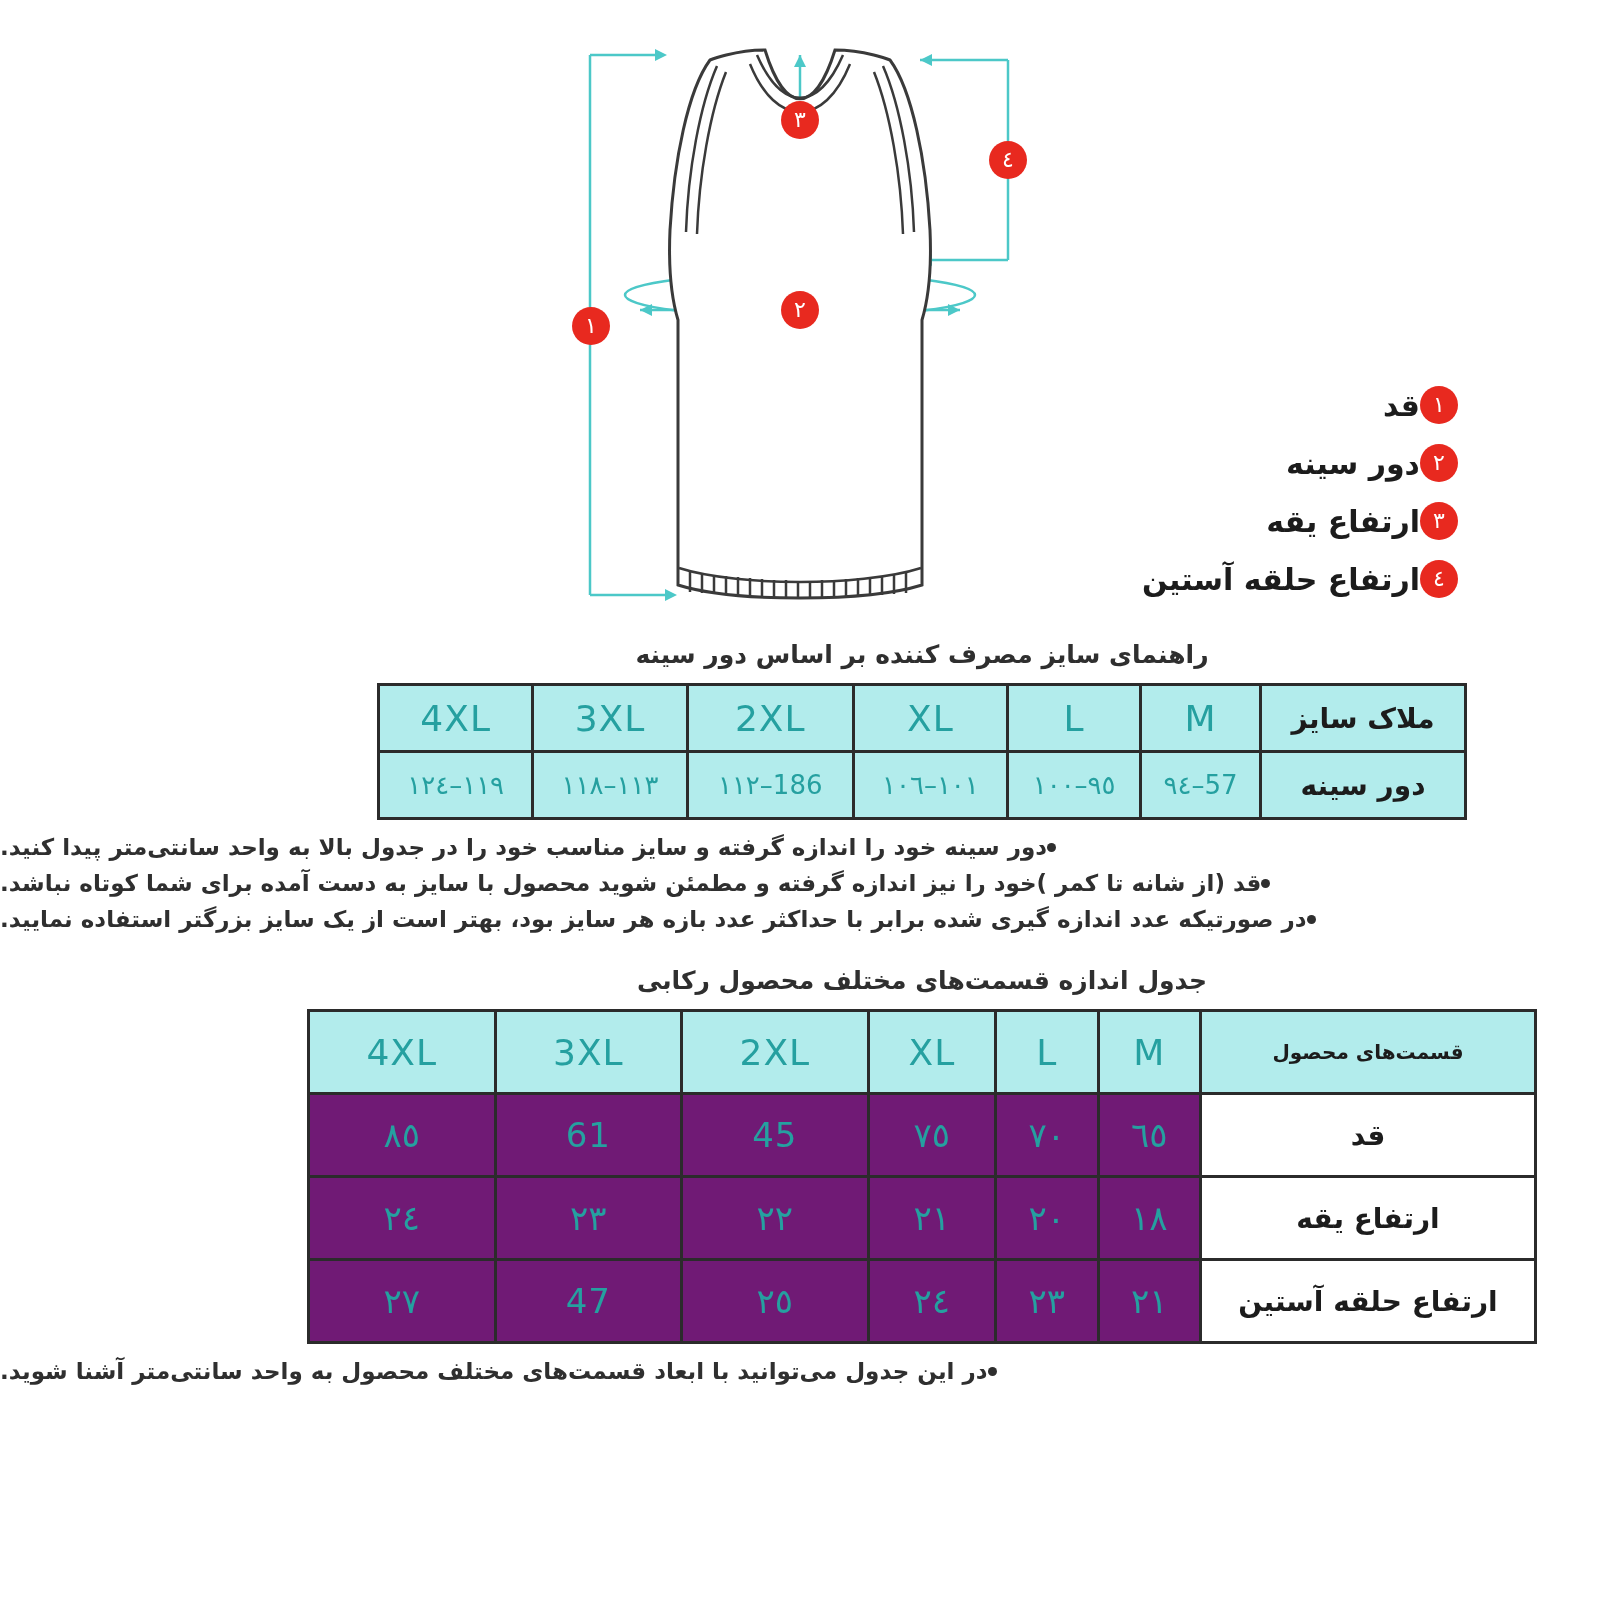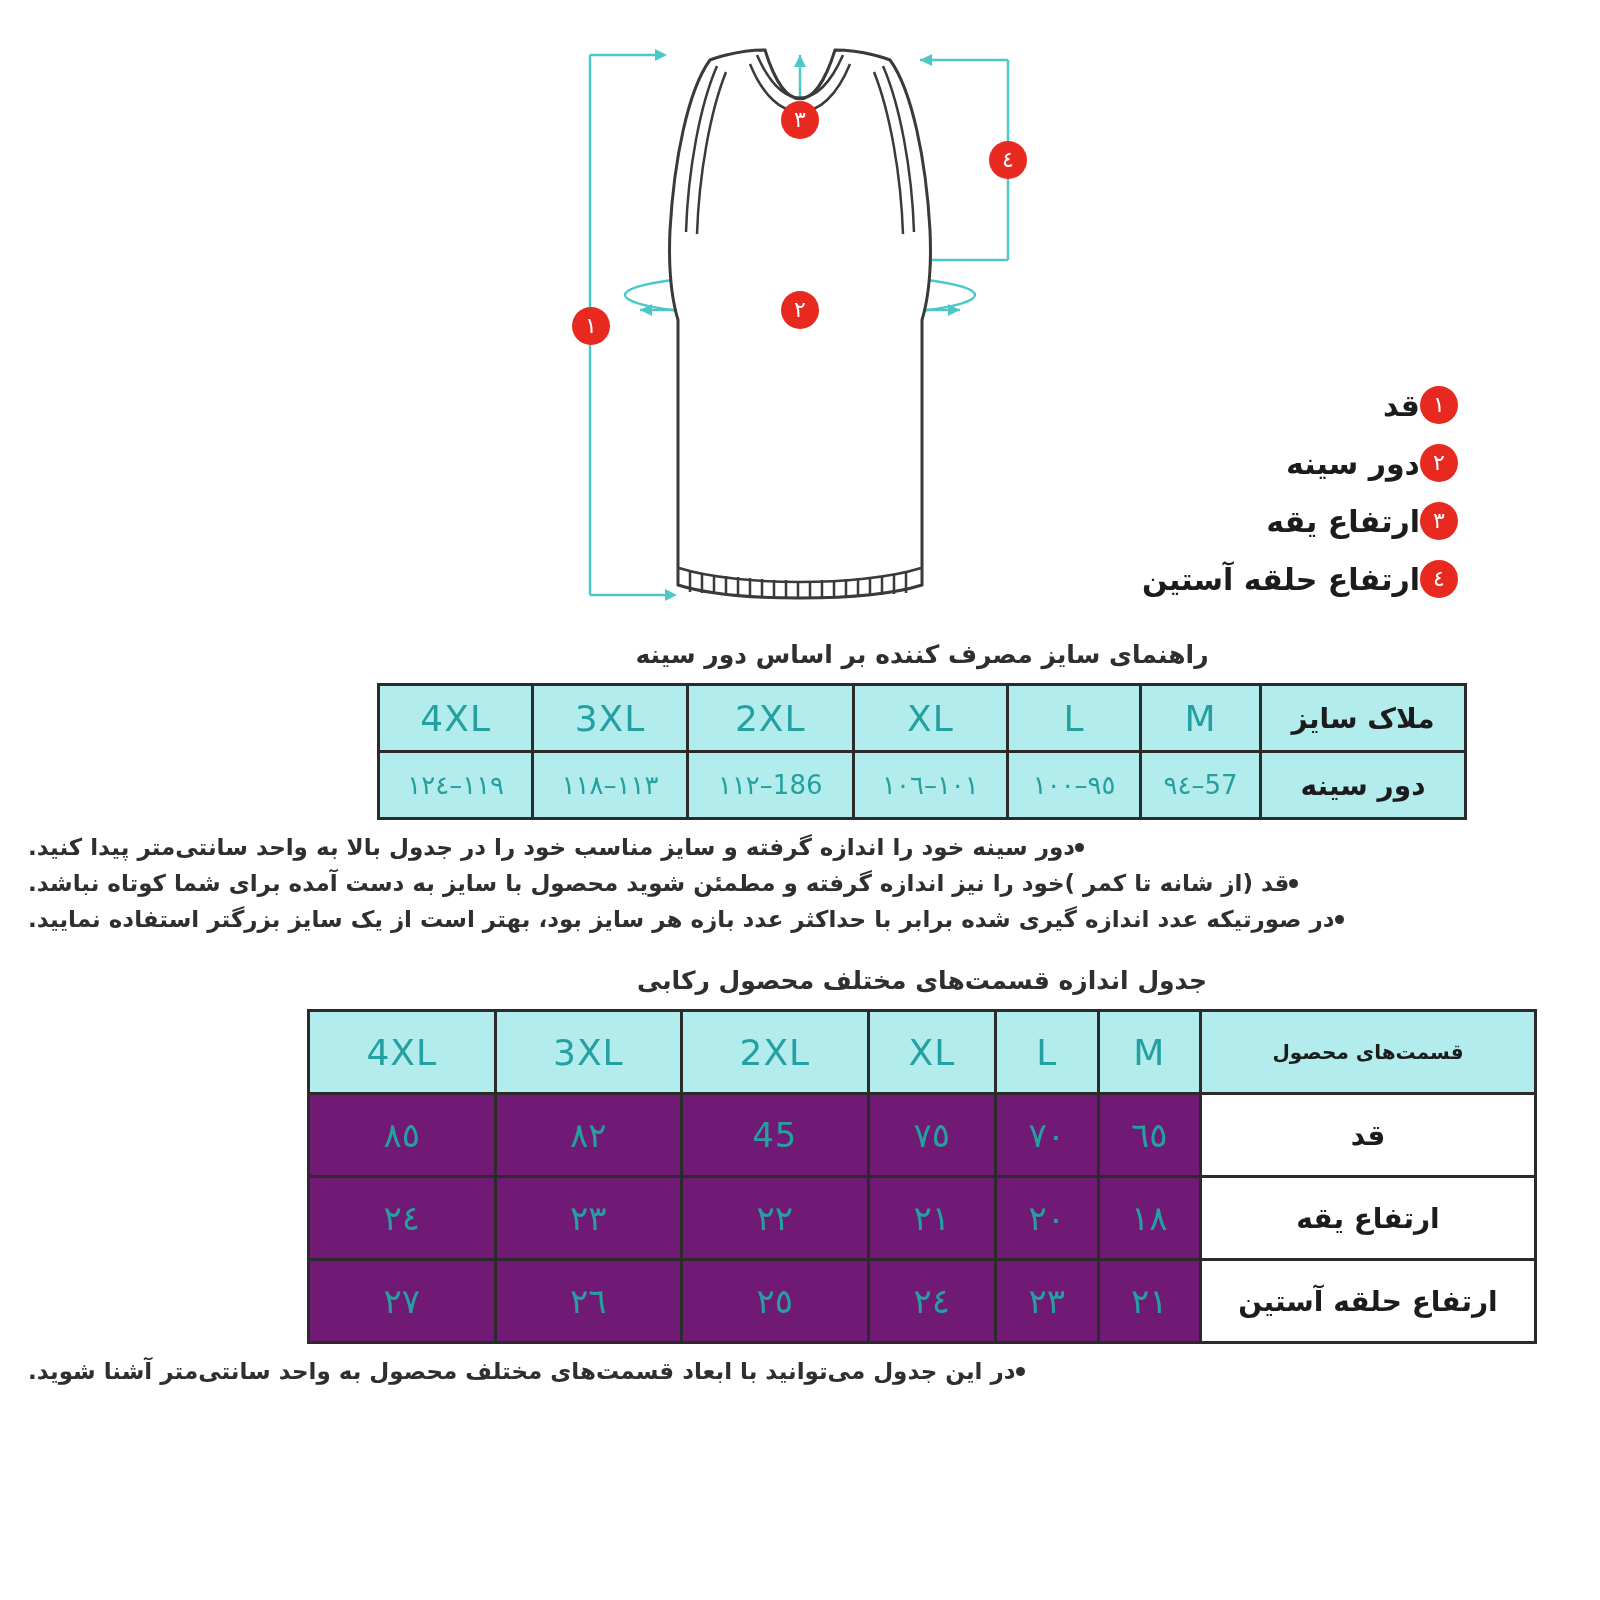--- a/index.html
+++ b/index.html
@@ -181,21 +181,21 @@
   .note .dot {
     flex: 0 0 auto;
     width: 9px;
     height: 9px;
     border-radius: 50%;
     background: #2f2f2f;
     margin-right: 10px;
     margin-left: 0;
     order: -1;
   }
-  .note-text { white-space: nowrap; padding-left: 28px; }
+  .note-text { white-space: nowrap; }
 
   .spacer-24 { height: 24px; }
 </style>
 </head>
 <body>
 
 <div class="diagram">
 
   <div class="shirt-wrap">
     <svg width="480" height="600" viewBox="0 0 480 600">
@@ -344,39 +344,39 @@
         <th class="size-col">4XL</th>
       </tr>
     </thead>
     <tbody>
       <tr>
         <td class="row-label">قد</td>
         <td class="num">٦٥</td>
         <td class="num">٧٠</td>
         <td class="num">٧٥</td>
         <td class="num">45</td>
-        <td class="num">٨٢</td>
+        <td class="num">61</td>
         <td class="num">٨٥</td>
       </tr>
       <tr>
         <td class="row-label">ارتفاع یقه</td>
         <td class="num">١٨</td>
         <td class="num">٢٠</td>
         <td class="num">٢١</td>
         <td class="num">٢٢</td>
         <td class="num">٢٣</td>
         <td class="num">٢٤</td>
       </tr>
       <tr>
         <td class="row-label">ارتفاع حلقه آستین</td>
         <td class="num">٢١</td>
         <td class="num">٢٣</td>
         <td class="num">٢٤</td>
         <td class="num">٢٥</td>
-        <td class="num">٢٦</td>
+        <td class="num">47</td>
         <td class="num">٢٧</td>
       </tr>
     </tbody>
   </table>
 
   <div class="notes">
     <div class="note">
       <span class="dot"></span>
       <span class="note-text">در این جدول می‌توانید با ابعاد قسمت‌های مختلف محصول به واحد سانتی‌متر آشنا شوید.</span>
     </div>

